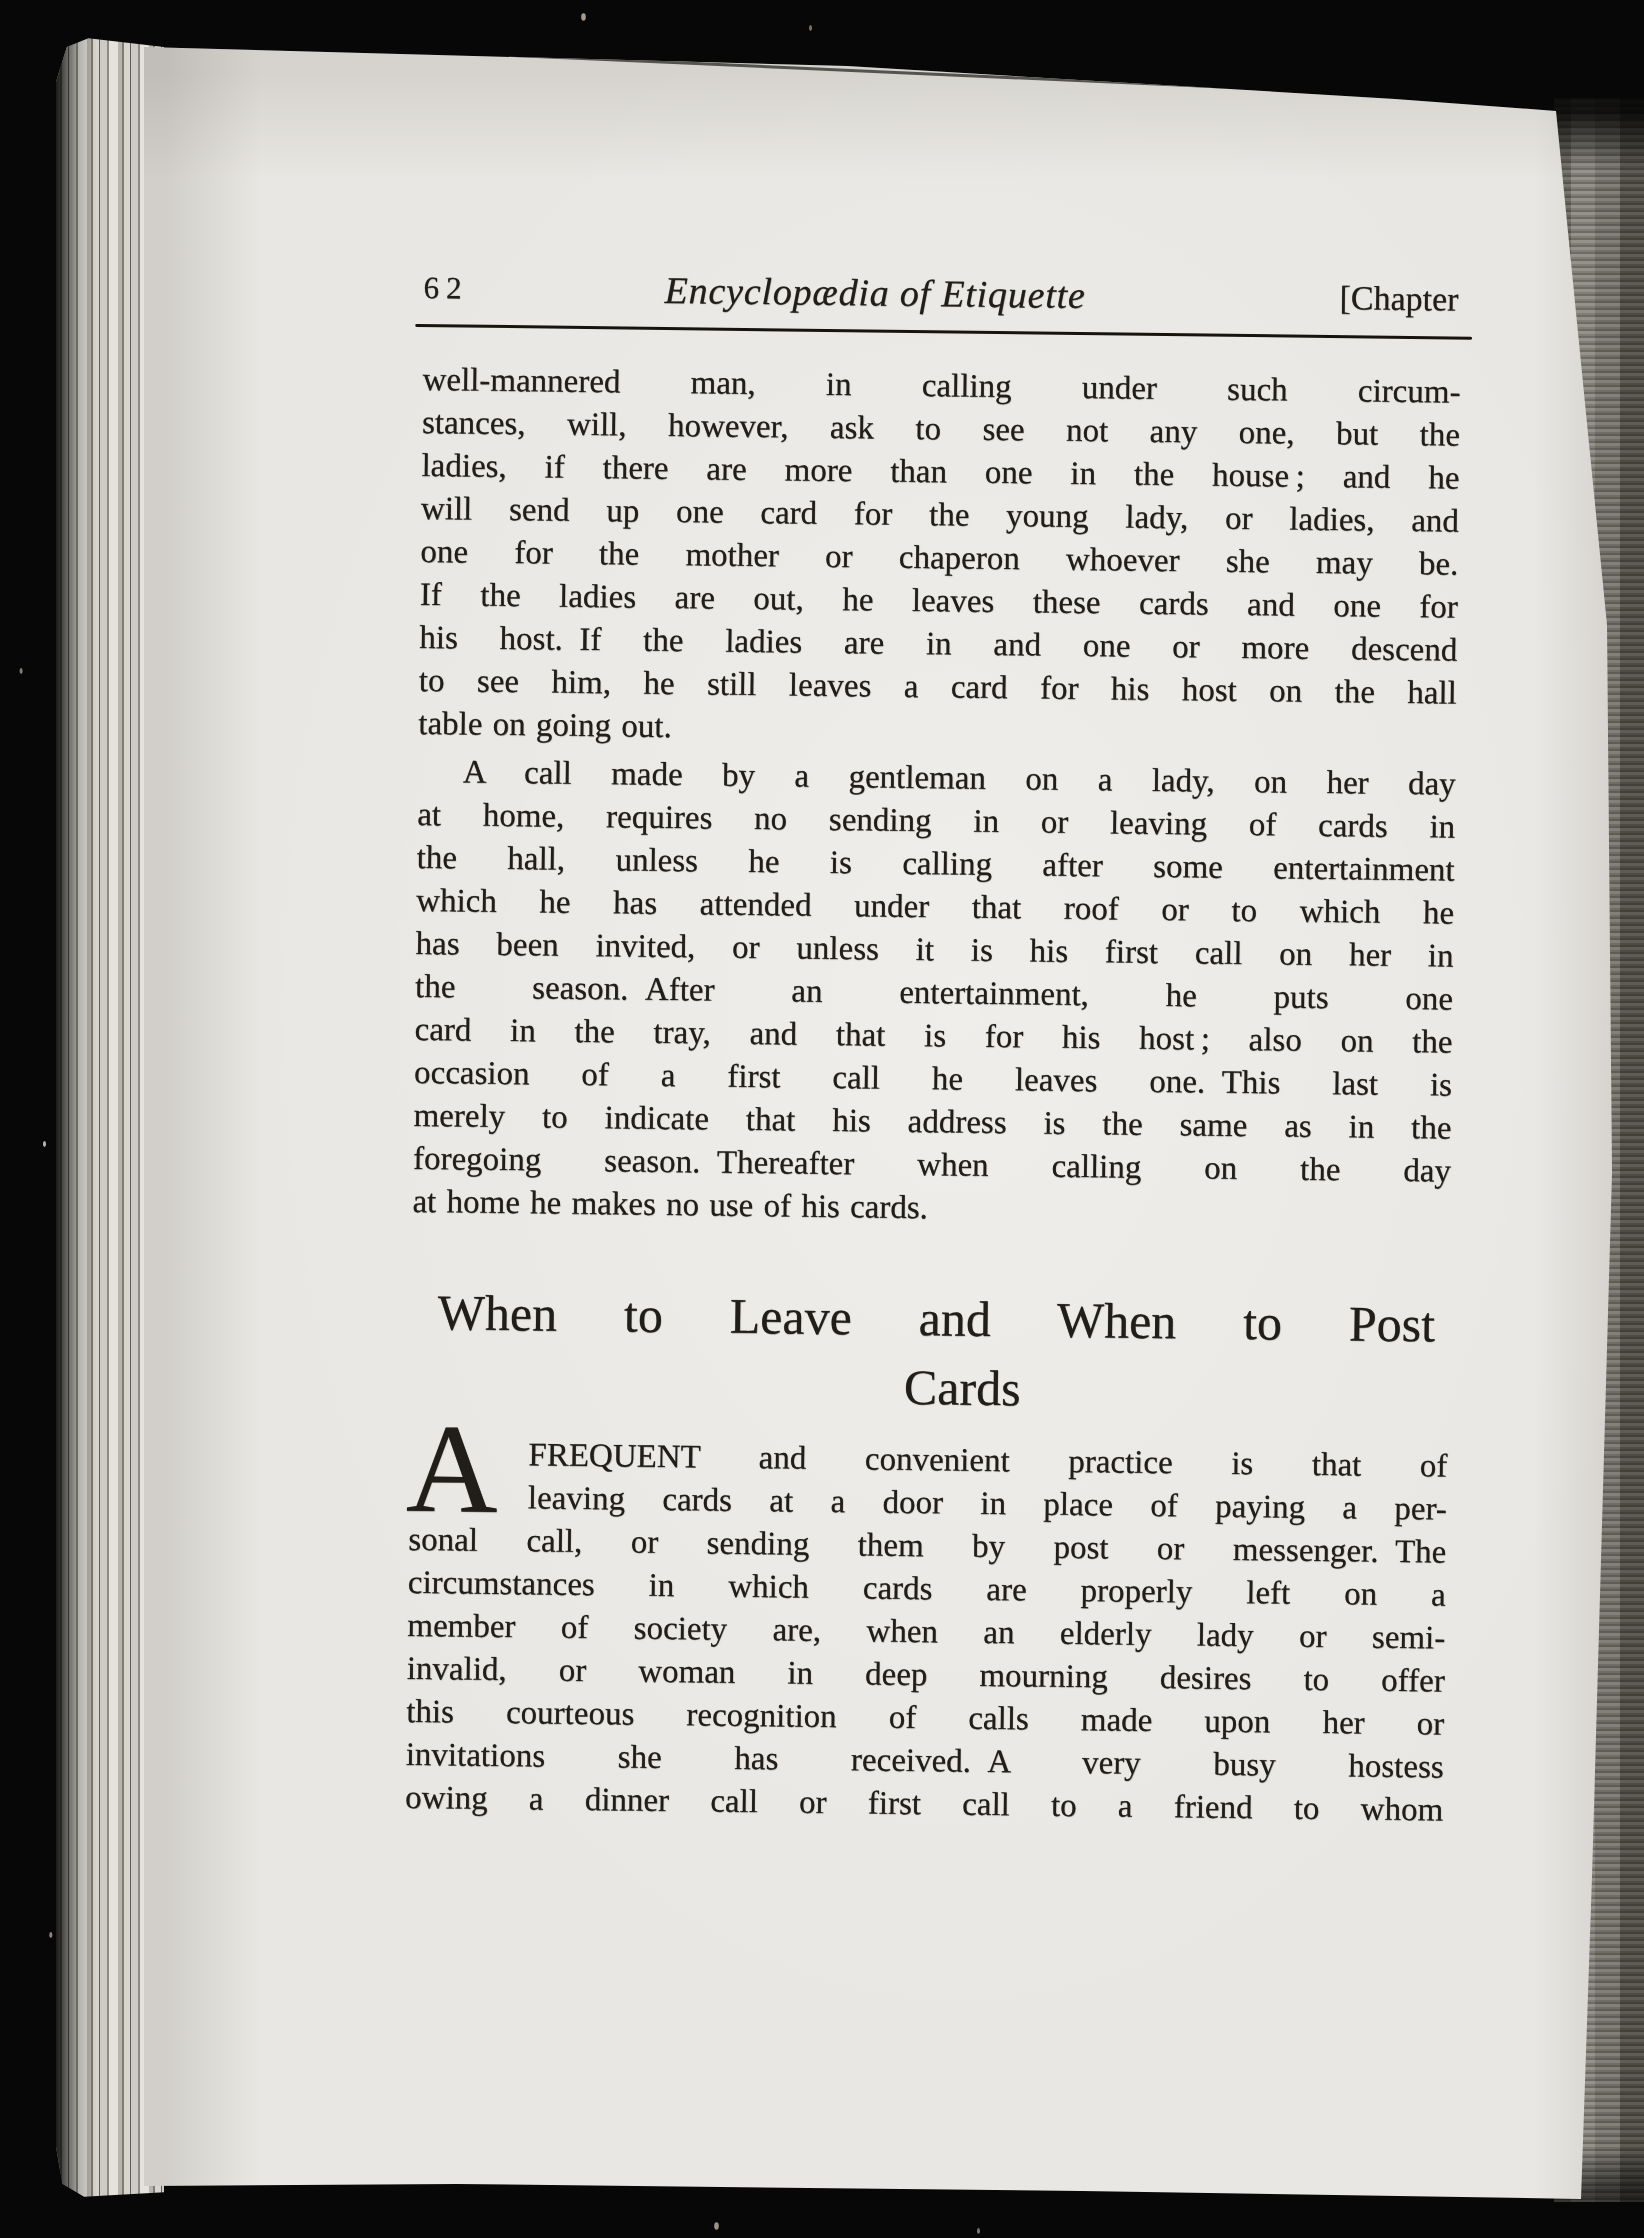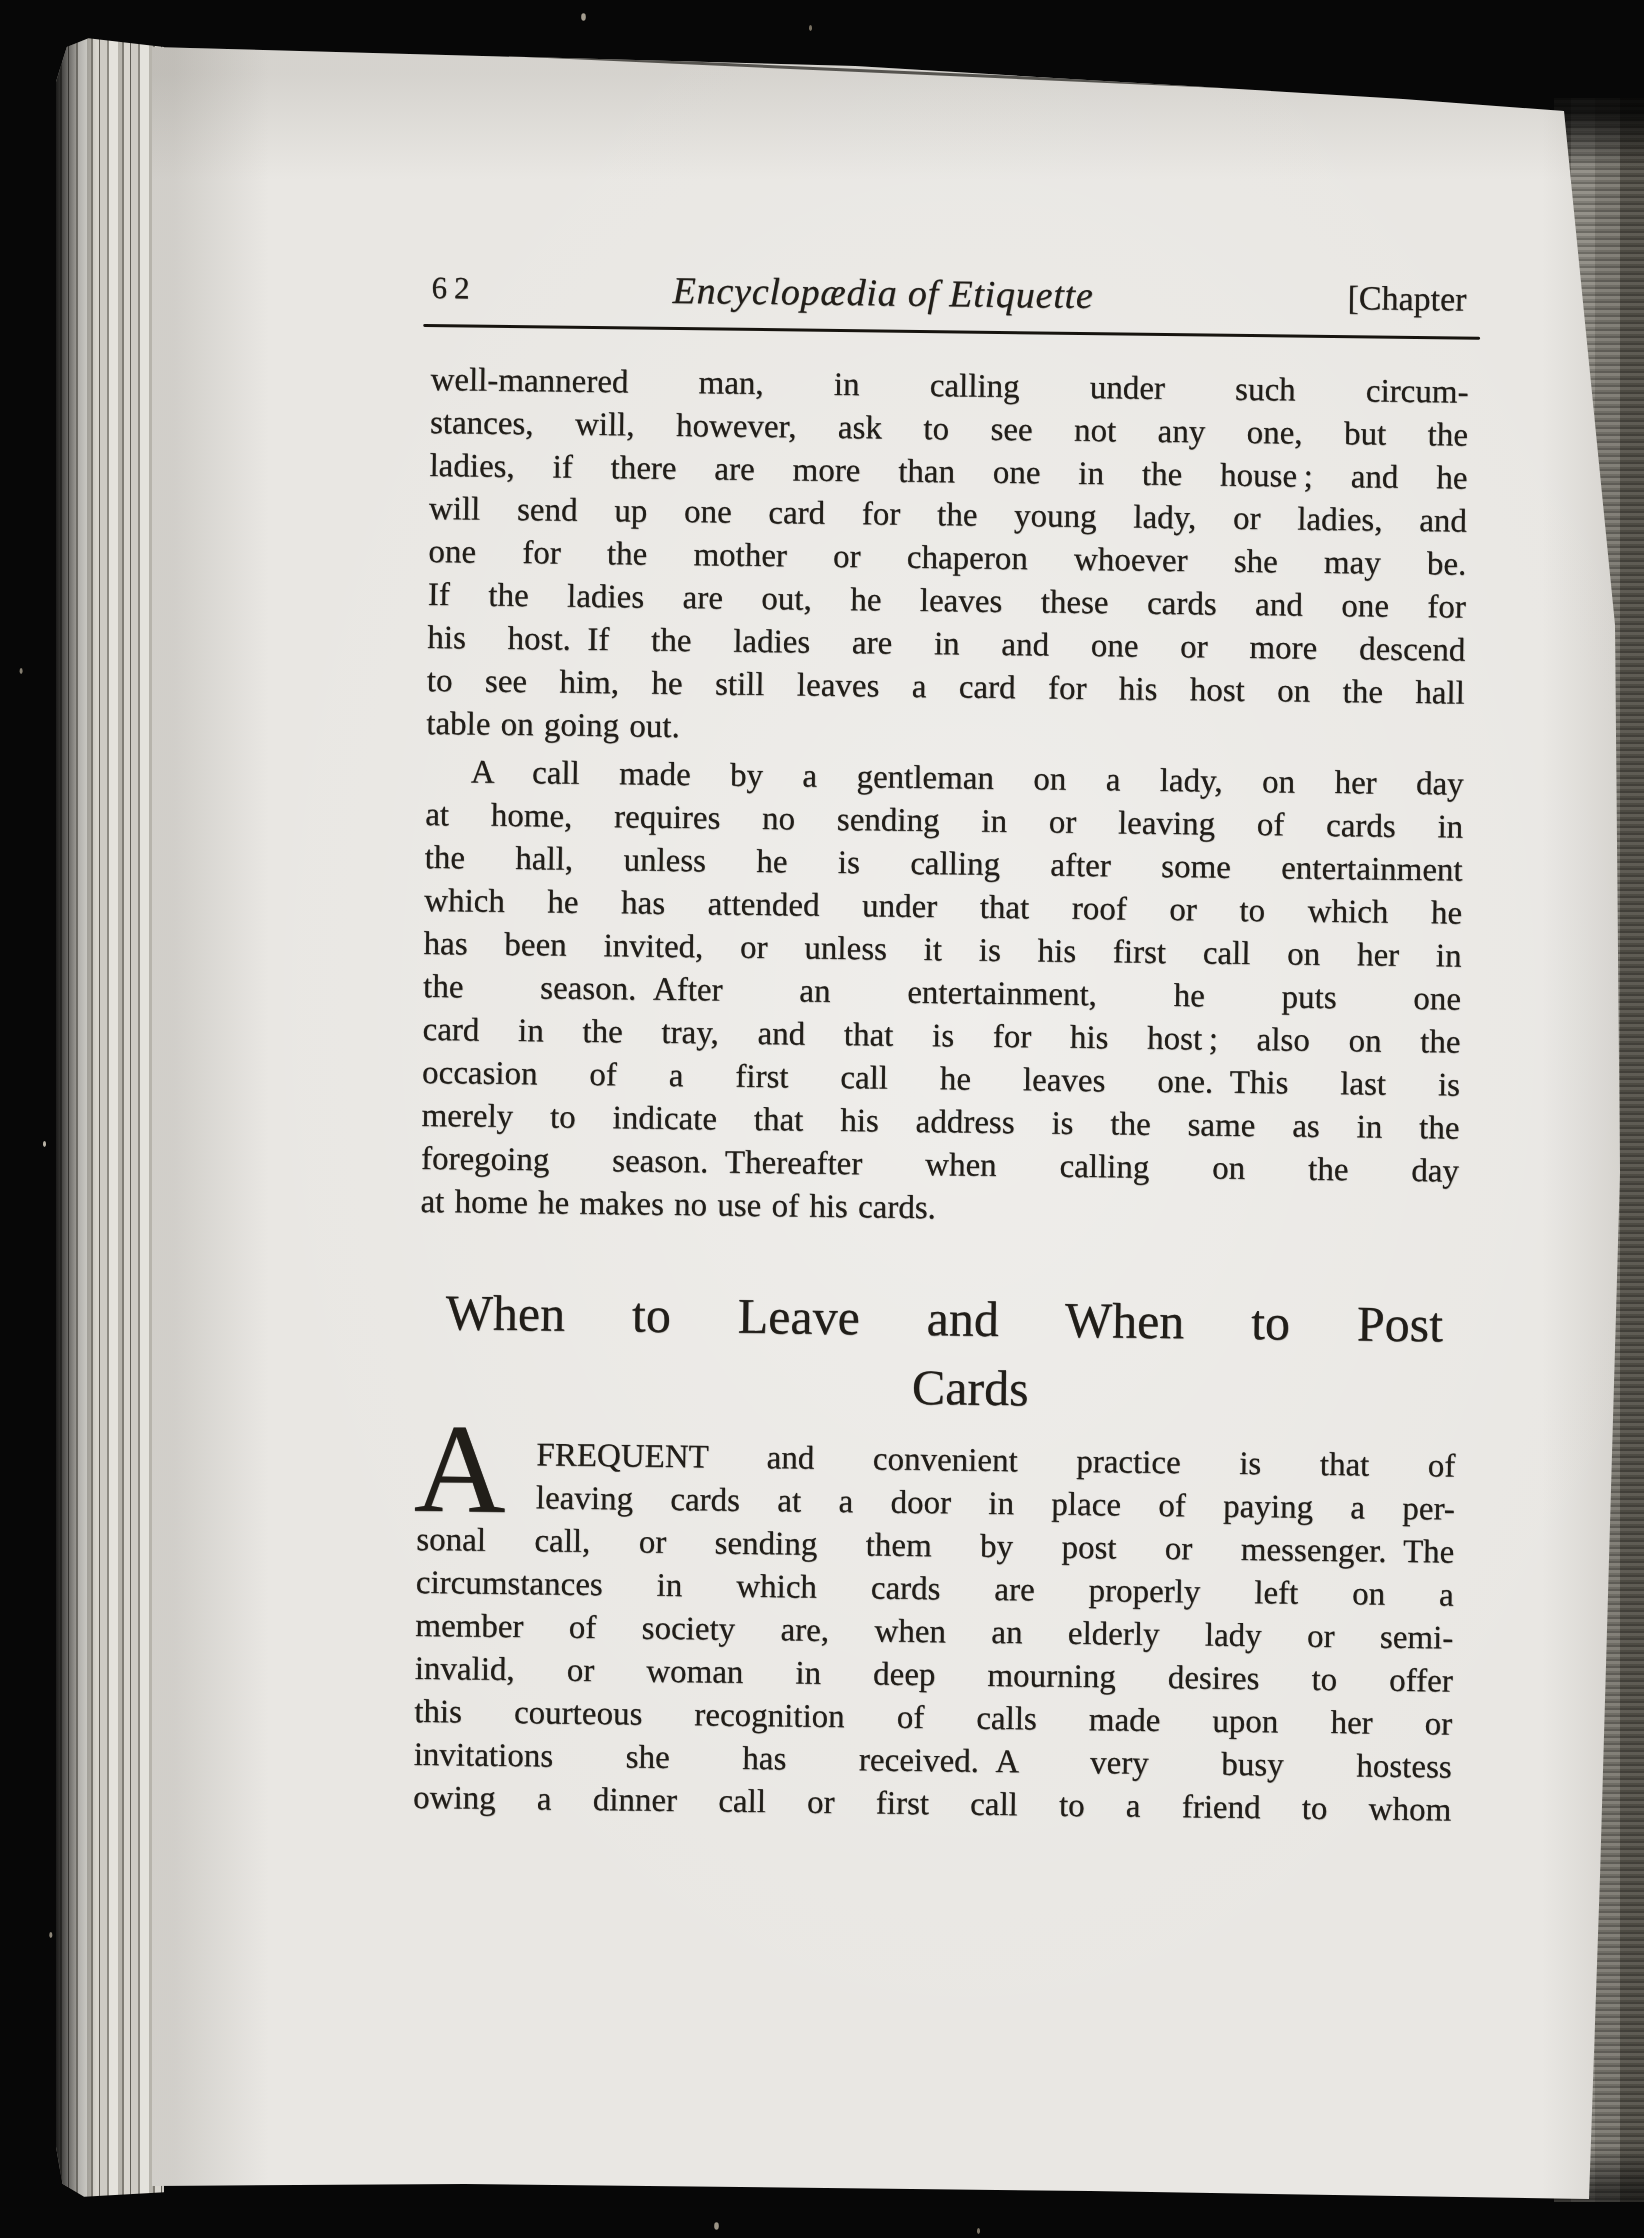--- a/index.html
+++ b/index.html
@@ -26,21 +26,21 @@
     position:absolute;left:1554px;top:98px;width:91px;height:2104px;
     background:
       linear-gradient(180deg, rgba(0,0,0,.85) 0 14px, rgba(0,0,0,0) 70px),
       linear-gradient(0deg, rgba(0,0,0,.55) 0 11px, rgba(0,0,0,0) 55px),
       repeating-linear-gradient(180deg, rgba(0,0,0,.24) 0 2.3px, rgba(255,255,255,.05) 2.3px 4.7px, rgba(0,0,0,.10) 4.7px 7px),
       linear-gradient(90deg, #716e66 0 17px, #8f8c84 17px 41px, #7c7971 41px 66px, #56534b 66px 91px);
     z-index:1;
   }
   
   .page{
-    position:absolute;left:152px;top:0;width:1484px;height:2239px;z-index:2;
+    position:absolute;left:144px;top:0;width:1484px;height:2239px;z-index:2;
     background:
       radial-gradient(ellipse 1016px 1485px at 55% 45%, rgba(255,255,255,.28), rgba(0,0,0,0) 72%),
       linear-gradient(90deg, rgba(85,80,70,.16) 0 22px, rgba(0,0,0,0) 117px),
       linear-gradient(270deg, rgba(85,80,70,.14) 0 12.5px, rgba(0,0,0,0) 94px),
       linear-gradient(180deg, rgba(110,105,95,.16) 0 74px, rgba(0,0,0,0) 180px),
       #e9e7e3;
     clip-path:polygon(
       0px 47px, 703px 66px, 1251px 99px, 1412px 111px,
       1463px 625px, 1468px 1172px, 1448px 1876px, 1437px 2199px,
       938px 2191px, 313px 2184px, 0px 2186px);

